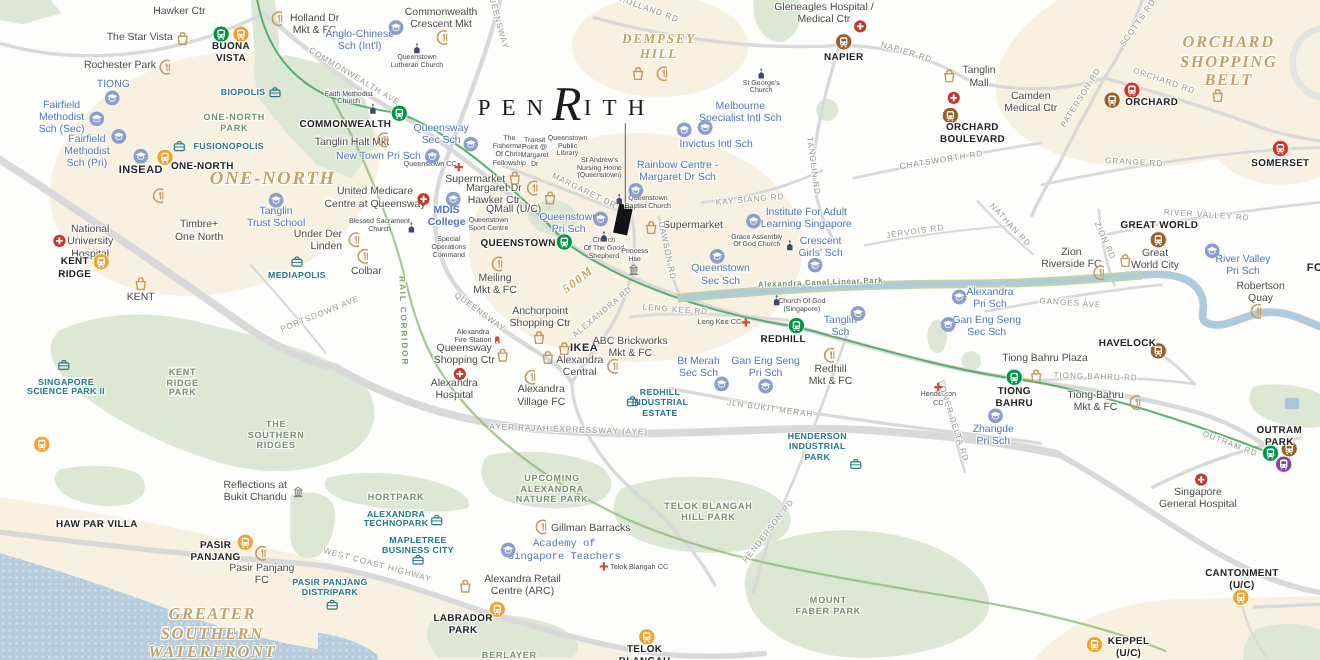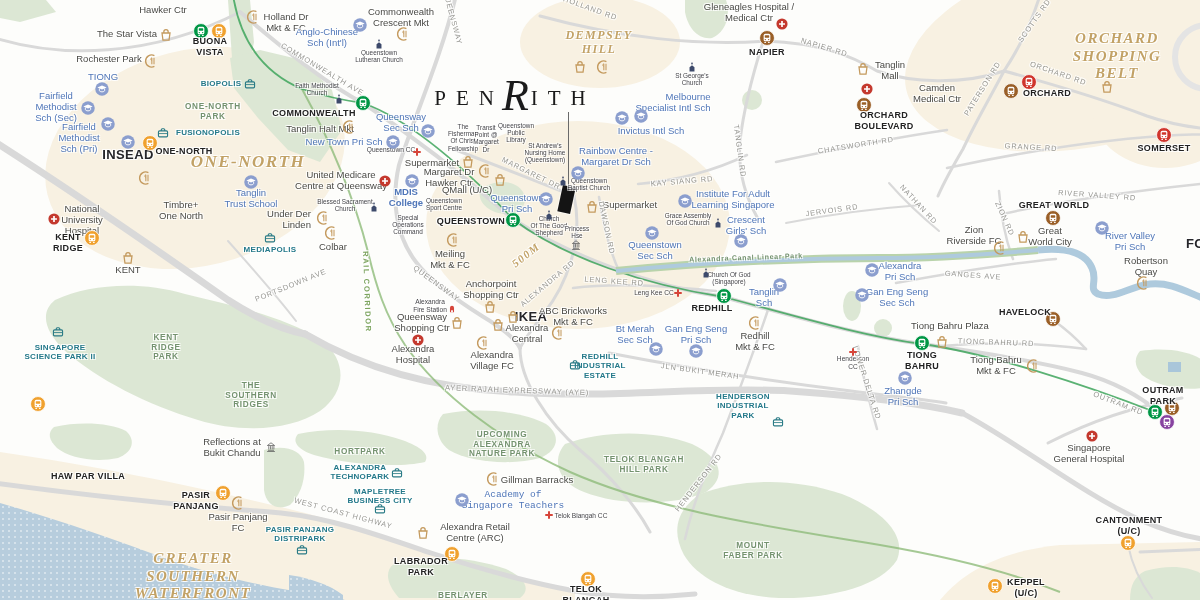--- a/index.html
+++ b/index.html
@@ -6,21 +6,21 @@
   #stage{position:relative;width:1200px;height:600px;overflow:hidden;background:#fdfdfb;
          font-family:"Liberation Sans",sans-serif;}
   #base{position:absolute;left:0;top:0;}
   .lb{position:absolute;transform:translate(-50%,-50%);text-align:center;white-space:pre-line;
       line-height:1.18;pointer-events:none;
       text-shadow:-1px -1px 0 rgba(255,255,255,.85),1px -1px 0 rgba(255,255,255,.85),
                   -1px 1px 0 rgba(255,255,255,.85),1px 1px 0 rgba(255,255,255,.85);}
   .t-poi {color:#4a4a46;font-size:9.5px;}
   .t-poi2{color:#45454a;font-size:6.4px;line-height:1.12;}
   .t-sch {color:#4f76b8;font-size:9.5px;}
-  .t-sta {color:#26262a;font-weight:bold;font-size:13px;letter-spacing:.4px;}
+  .t-sta {color:#26262a;font-weight:bold;font-size:10px;letter-spacing:.4px;}
   .t-stn {color:#222;font-weight:bold;font-size:9px;letter-spacing:.3px;}
   .t-area{color:#c2a266;font-family:"Liberation Serif",serif;font-style:italic;font-weight:bold;
           letter-spacing:1.5px;font-size:14px;}
   .t-park{color:#74926f;font-weight:bold;font-size:8.2px;letter-spacing:.7px;}
   .t-ind {color:#24798a;font-weight:bold;font-size:8px;letter-spacing:.3px;}
   .t-road{color:#979792;font-size:7.4px;letter-spacing:.9px;white-space:nowrap;}
   .t-rail{color:#7ca45e;font-weight:bold;font-size:7.6px;letter-spacing:1.6px;white-space:nowrap;}
   .t-cc  {color:#46464a;font-size:6.6px;}
   .ic{position:absolute;transform:translate(-50%,-50%);pointer-events:none;line-height:0;}
   #title{position:absolute;left:515px;top:98px;transform:translate(-50%,-50%);
@@ -308,21 +308,21 @@
 Learning Singapore</div>
       <div class="lb t-poi2" style="left: 688px; top: 219px; transform: translate(-50%, -50%);">Grace Assembly
 Of God Church</div>
       <div class="lb t-sch" style="left: 746px; top: 225px; transform: translate(-50%, -50%);">Crescent
 Girls' Sch</div>
       <div class="lb t-sch" style="left: 655px; top: 250px; transform: translate(-50%, -50%);">Queenstown
 Sec Sch</div>
       <div class="lb t-park" style="left: 746px; top: 258px; font-size: 7px; transform: translate(-50%, -50%) rotate(-2deg);">Alexandra Canal Linear Park</div>
       <div class="lb t-poi2" style="left: 729px; top: 278px; transform: translate(-50%, -50%);">Church Of God
 (Singapore)</div>
-      <div class="lb t-sch" style="left: 673px; top: 102px; transform: translate(-50%, -50%); text-align: right;">Melbourne
+      <div class="lb t-sch" style="left: 673px; top: 102px; transform: translate(-50%, -50%);">Melbourne
 Specialist Intl Sch</div>
       <div class="lb t-sch" style="left: 651px; top: 131px; transform: translate(-50%, -50%); text-align: center;">Invictus Intl Sch</div>
       <div class="lb t-poi2" style="left: 692px; top: 79px; transform: translate(-50%, -50%);">St George's
 Church</div>
       <div class="lb t-poi" style="left: 749px; top: 12px; transform: translate(-50%, -50%);">Gleneagles Hospital /
 Medical Ctr</div>
       <div class="lb t-poi" style="left: 890px; top: 70px; transform: translate(-50%, -50%);">Tanglin
 Mall</div>
       <div class="lb t-poi" style="left: 897px; top: 93px; transform: translate(-50%, -50%); margin-left: 40px;">Camden
 Medical Ctr</div>

